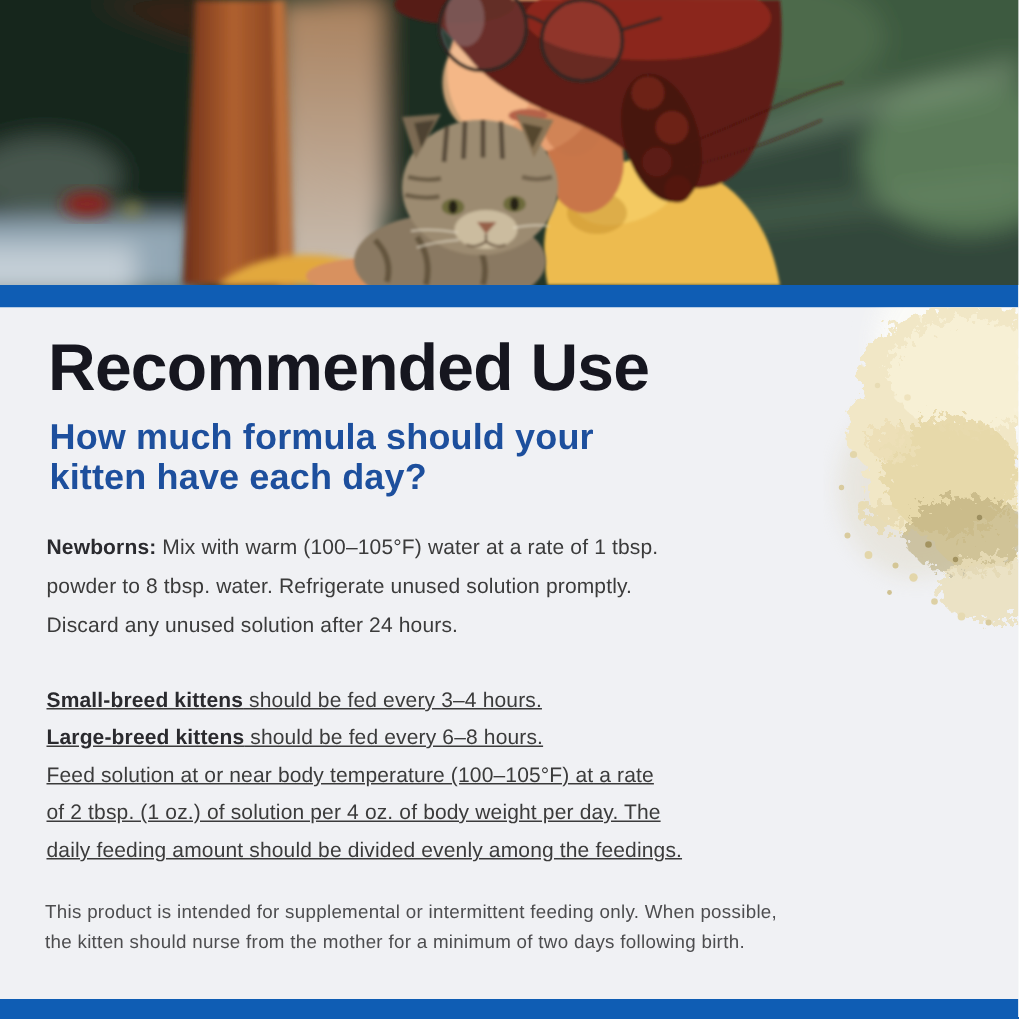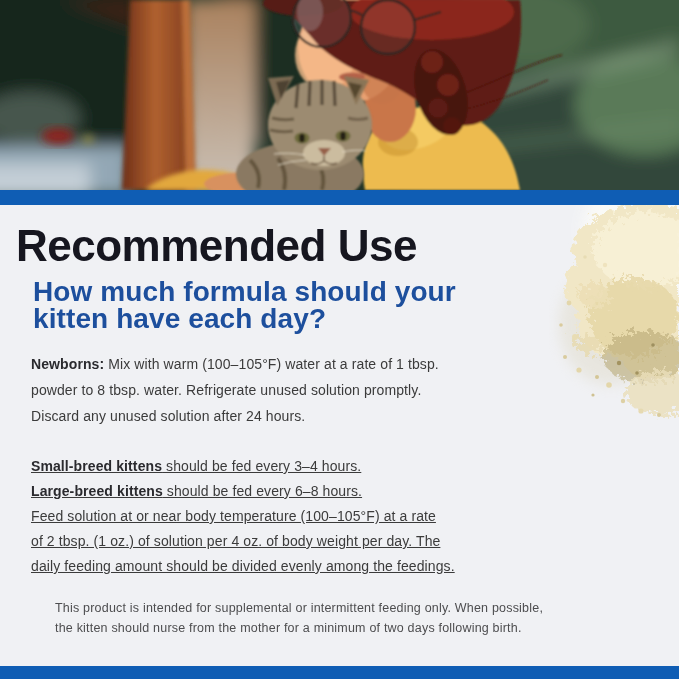--- a/index.html
+++ b/index.html
@@ -7,39 +7,39 @@
     position:relative;width:679px;height:679px;overflow:hidden;
     font-family:"Liberation Sans","DejaVu Sans",sans-serif;
     background:#f0f1f4;
   }
   .hero{position:absolute;left:0;top:0;width:679px;height:190px;overflow:hidden;}
   .bar-top{position:absolute;left:0;top:190px;width:679px;height:15px;background:#0f5db4;}
   .bar-bottom{position:absolute;left:0;top:666px;width:679px;height:13px;background:#0f5db4;}
   .content{position:absolute;left:0;top:205px;width:679px;height:461px;background:#f0f1f4;}
   .powder{position:absolute;right:0;top:205px;width:130px;height:218px;pointer-events:none;}
   .h1{
-    position:absolute;left:16px;top:222px;
+    position:absolute;left:32px;top:222px;
     font-size:44px;font-weight:bold;color:#16161f;letter-spacing:-0.5px;line-height:48px;
   }
   .h2{
     position:absolute;left:33px;top:279px;
-    font-size:28px;font-weight:bold;color:#1d4f9d;line-height:26.5px;letter-spacing:0.1px;
+    font-size:24px;font-weight:bold;color:#1d4f9d;line-height:26.5px;letter-spacing:0.1px;
   }
   .para{position:absolute;left:31px;color:#3b3b3b;font-size:14px;letter-spacing:0.1px;}
   .para .ln{white-space:nowrap;}
   .p1{top:351px;}
   .p1 .ln{line-height:26px;}
   .p2{top:454px;text-decoration:underline;}
   .p2 .ln{line-height:25px;}
   .para b{color:#2a2a2e;}
   .disclaimer{
     position:absolute;left:30px;top:599px;color:#4d4d4f;
     font-size:12.5px;letter-spacing:0.2px;
   }
-  .disclaimer .ln{line-height:19.5px;white-space:nowrap;margin-left:25px;}
+  .disclaimer .ln{line-height:19.5px;white-space:nowrap;}
 </style>
 </head>
 <body>
 
 <div class="page">
 
   <div class="hero">
     <svg width="679" height="190" viewBox="0 0 679 190" preserveAspectRatio="none">
       <defs>
         <filter id="b8" x="-30%" y="-30%" width="160%" height="160%">

